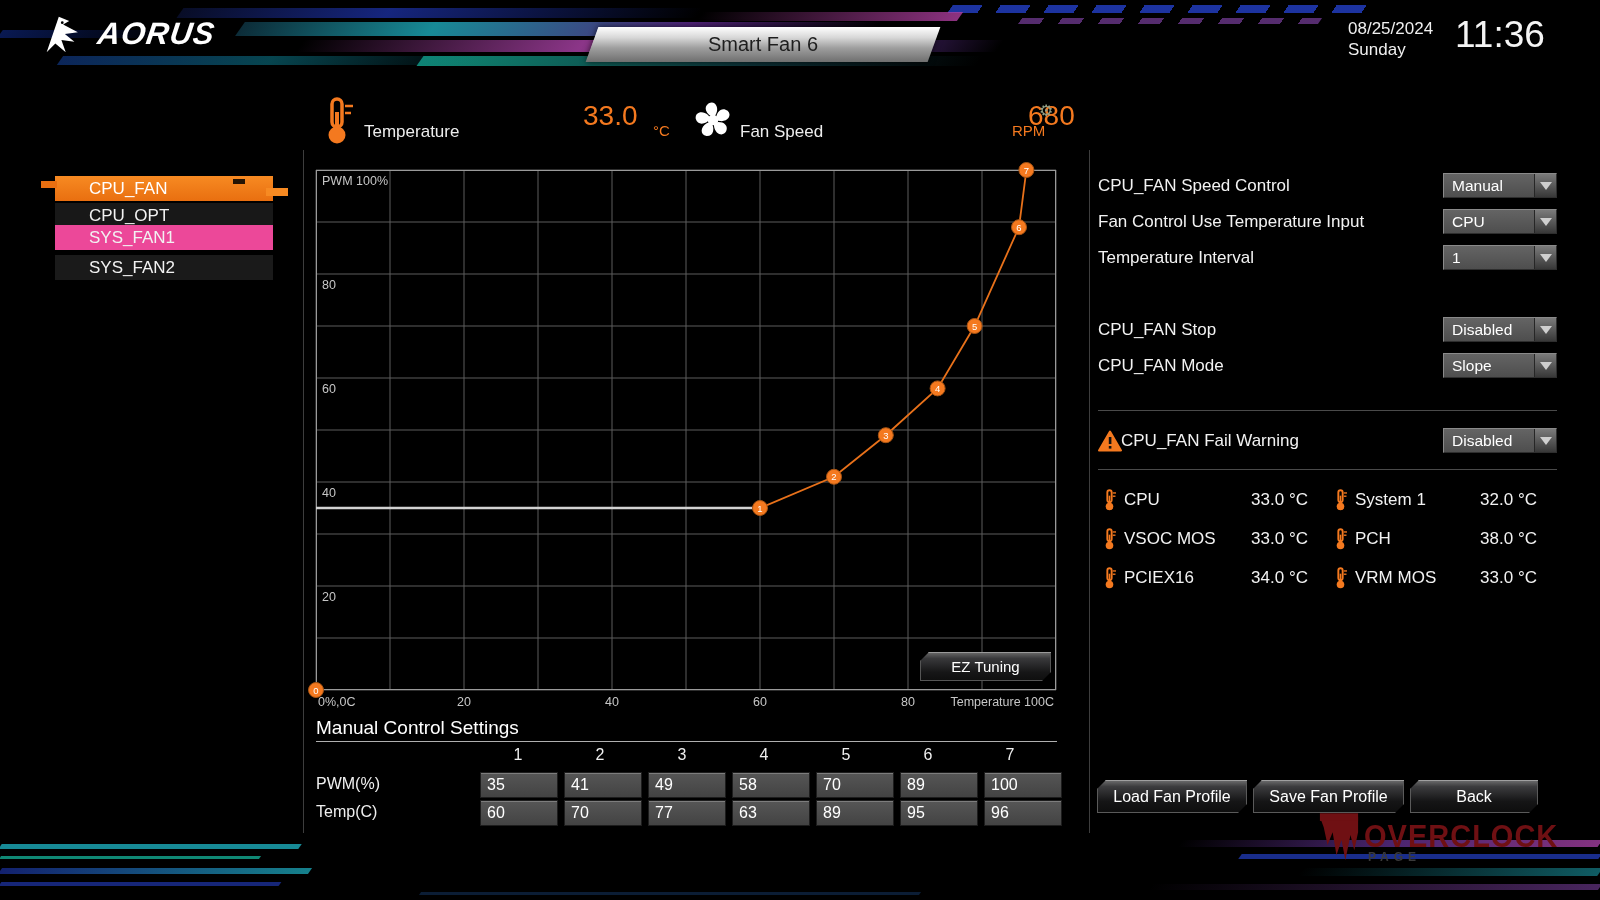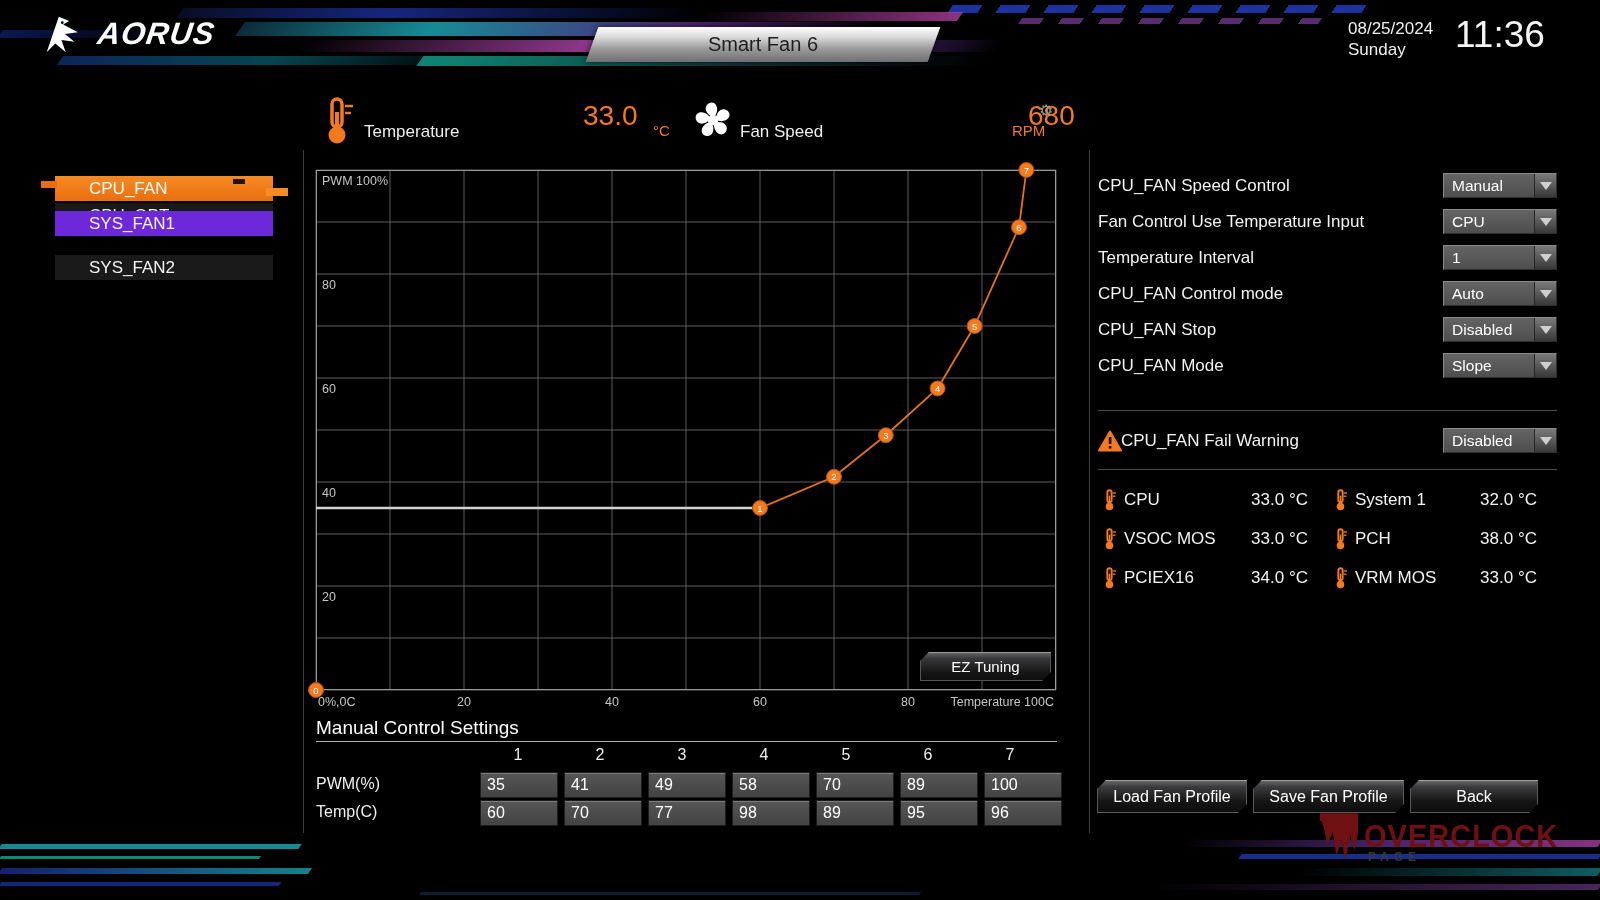--- a/index.html
+++ b/index.html
@@ -158,21 +158,21 @@
   <div class="unit" style="left:1012px;top:122px;">RPM</div>
   <div class="gear">⚙</div>
 
   <div class="side-item sel" style="top:176px;">
     <span>CPU_FAN</span>
     <span class="glitch-notch" style="right:28px;top:3px;"></span>
   </div>
   <div class="side-item" style="top:203px;background:#181818;">
     <span>CPU_OPT</span>
   </div>
-  <div class="side-item" style="top:211px;background:#6d28d9;">
+  <div class="side-item" style="top:225px;background:#ec4899;">
     <span>SYS_FAN1</span>
   </div>
   <div class="side-item" style="top:255px;background:#1a1a1a;">
     <span>SYS_FAN2</span>
   </div>
 
   <div class="vline" style="left:303px;top:150px;height:683px;"></div>
   <div class="vline" style="left:1089px;top:150px;height:683px;"></div>
 
   <div id="chart-wrap">
@@ -269,29 +269,20 @@
   </div>
   <div class="set-row" style="top:245px;">
     <span class="lbl">Temperature Interval</span>
     <div class="dd">
       <span class="val">1</span>
       <span class="btn">
           <span class="tri"></span>
         </span>
     </div>
   </div>
-  <div class="set-row" style="top:281px;">
-    <span class="lbl">CPU_FAN Control mode</span>
-    <div class="dd">
-      <span class="val">Auto</span>
-      <span class="btn">
-          <span class="tri"></span>
-        </span>
-    </div>
-  </div>
   <div class="set-row" style="top:317px;">
     <span class="lbl">CPU_FAN Stop</span>
     <div class="dd">
       <span class="val">Disabled</span>
       <span class="btn">
           <span class="tri"></span>
         </span>
     </div>
   </div>
   <div class="set-row" style="top:353px;">
@@ -412,21 +403,21 @@
     <div class="cell">70</div>
     <div class="cell">89</div>
     <div class="cell">100</div>
   </div>
 
   <div class="row-lbl" style="top:800px;">Temp(C)</div>
   <div class="cells" style="top:800px;">
     <div class="cell">60</div>
     <div class="cell">70</div>
     <div class="cell">77</div>
-    <div class="cell">98</div>
+    <div class="cell">63</div>
     <div class="cell">89</div>
     <div class="cell">95</div>
     <div class="cell">96</div>
   </div>
 
   <div class="bigbtn" style="left:1097px;top:780px;width:150px;">Load Fan Profile (F4)</div>
   <div class="bigbtn" style="left:1253px;top:780px;width:151px;">Save Fan Profile (F3)</div>
   <div class="bigbtn" style="left:1410px;top:780px;width:128px;">Back</div>
 
   <div class="wm" style="left:1316px;top:810px;">

